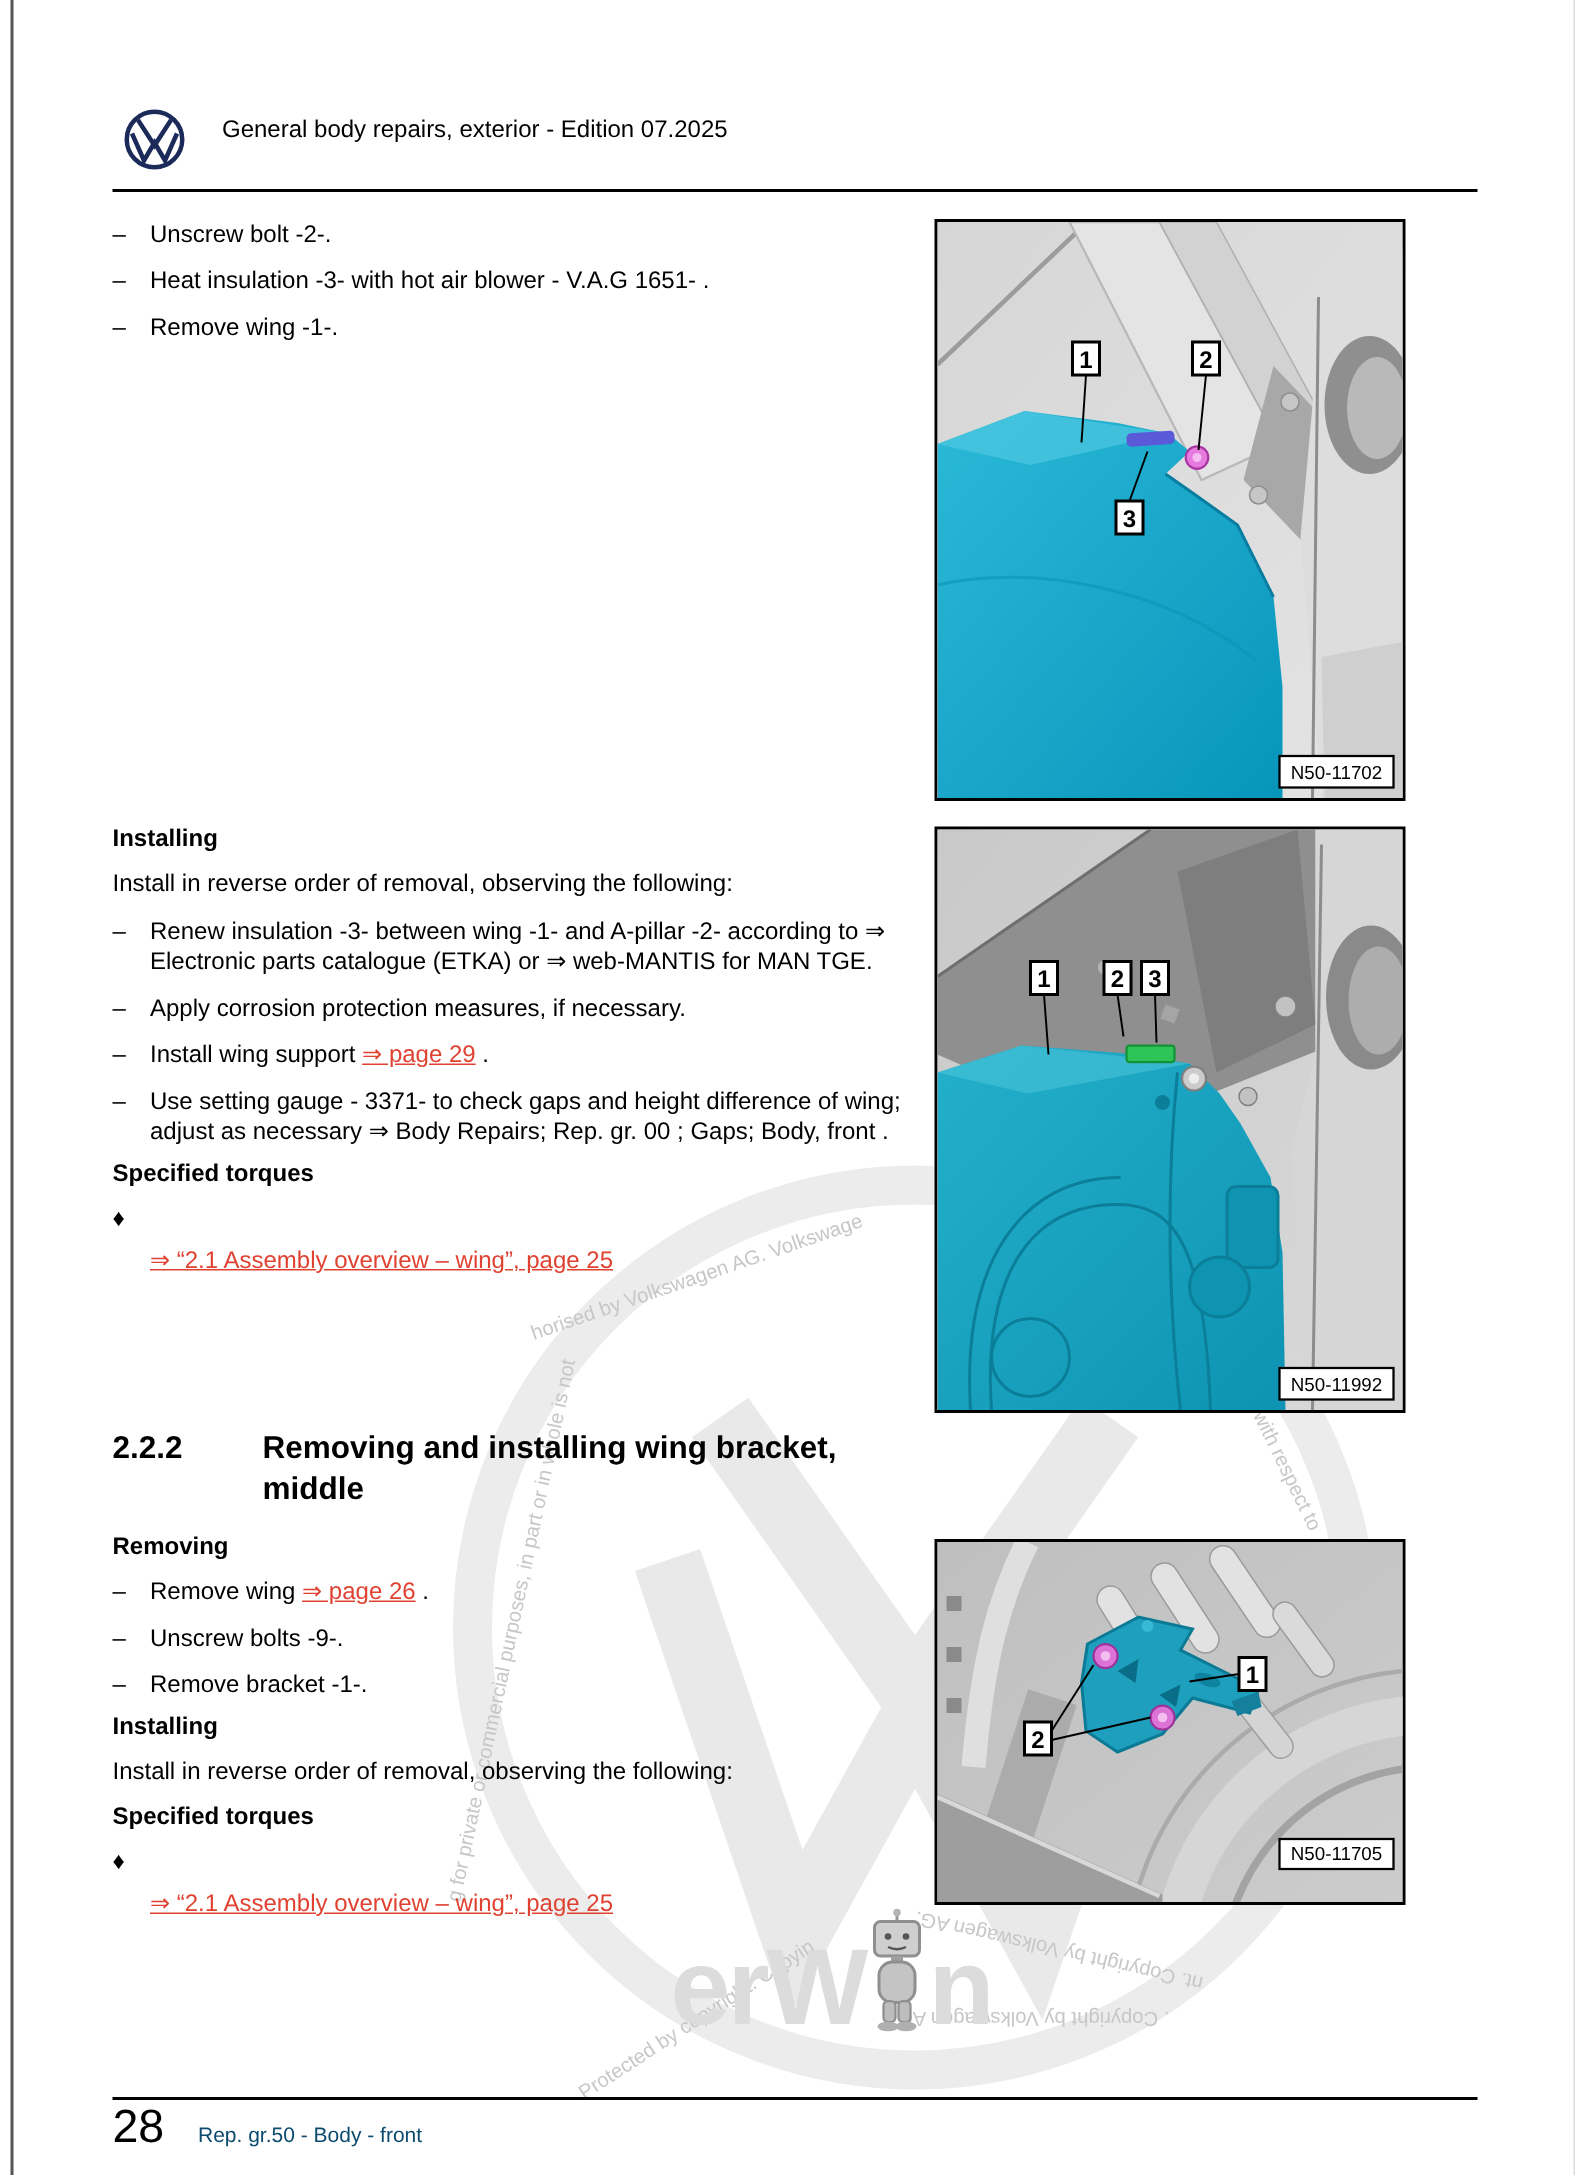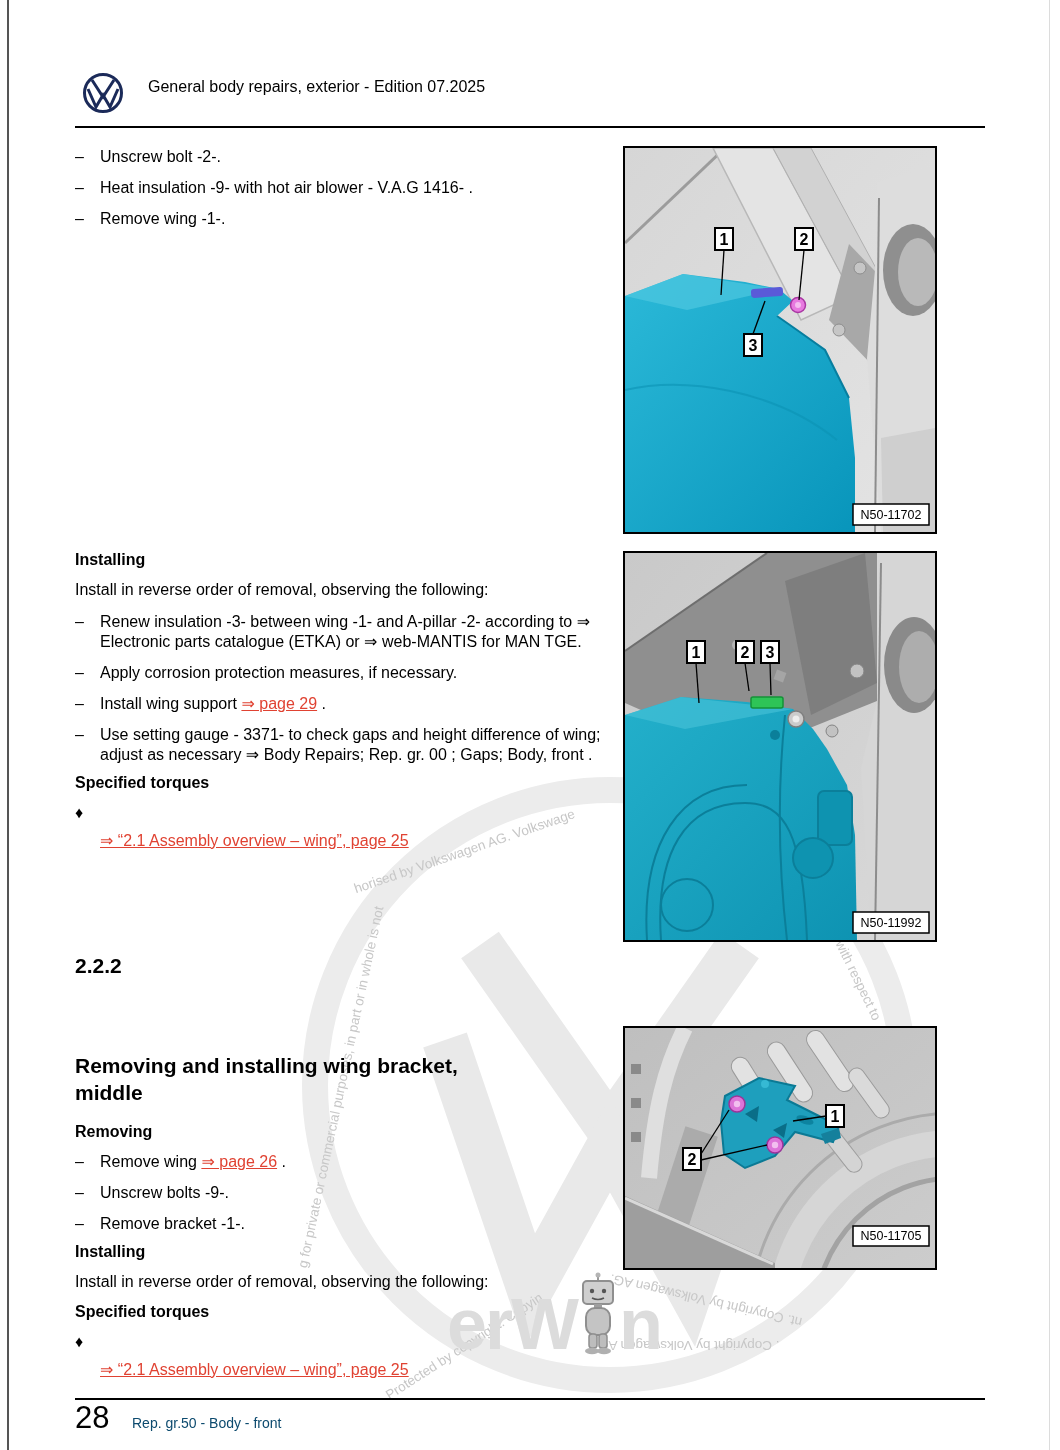--- a/index.html
+++ b/index.html
@@ -19,21 +19,21 @@
   
   .col { left:75px; width:545px; color:#000; }
   .t16 { font-size:16px; line-height:20px; }
   .bold { font-weight:700; }
   .step { display:flex; margin:0 0 11px 0; }
   .dash { flex:0 0 25px; }
   .stext { width:505px; }
   .hmb { margin:0 0 10px 0; }
   .imb { margin:0 0 12px 0; }
   .red { color:#E04232; text-decoration:underline;margin-top:28px; }
-  .h2row { display:flex; font-size:21px; font-weight:700; line-height:27px; margin-bottom:16px;flex-direction:column; }
+  .h2row { display:flex; font-size:21px; font-weight:700; line-height:27px; margin-bottom:16px; }
   .h2num { flex:0 0 100px; }
   .h2title { width:420px; }
 
   
   .fig { background:#fff; border:2px solid #000; }
   .fig svg { display:block; }
   .fig text { font-family:"Liberation Sans", sans-serif; }
 
   
   .wm-text { position:absolute; color:#c7c7c7; font-size:13.5px; white-space:nowrap; transform-origin:0 0; }
@@ -99,21 +99,21 @@
   </div>
   <div class="abs rule z3" style="top:126px;"></div>
 
   <div class="abs col t16 z3" style="top:147px;">
     <div class="step">
       <span class="dash">–</span>
       <span class="stext">Unscrew bolt -2-.</span>
     </div>
     <div class="step">
       <span class="dash">–</span>
-      <span class="stext">Heat insulation -9- with hot air blower - V.A.G 1416- .</span>
+      <span class="stext">Heat insulation -3- with hot air blower - V.A.G 1651- .</span>
     </div>
     <div class="step">
       <span class="dash">–</span>
       <span class="stext">Remove wing -1-.</span>
     </div>
   </div>
 
   <div class="abs col t16 z3" style="top:550px;">
     <div class="bold hmb">Installing</div>
     <div class="imb">Install in reverse order of removal, observing the following:</div>

